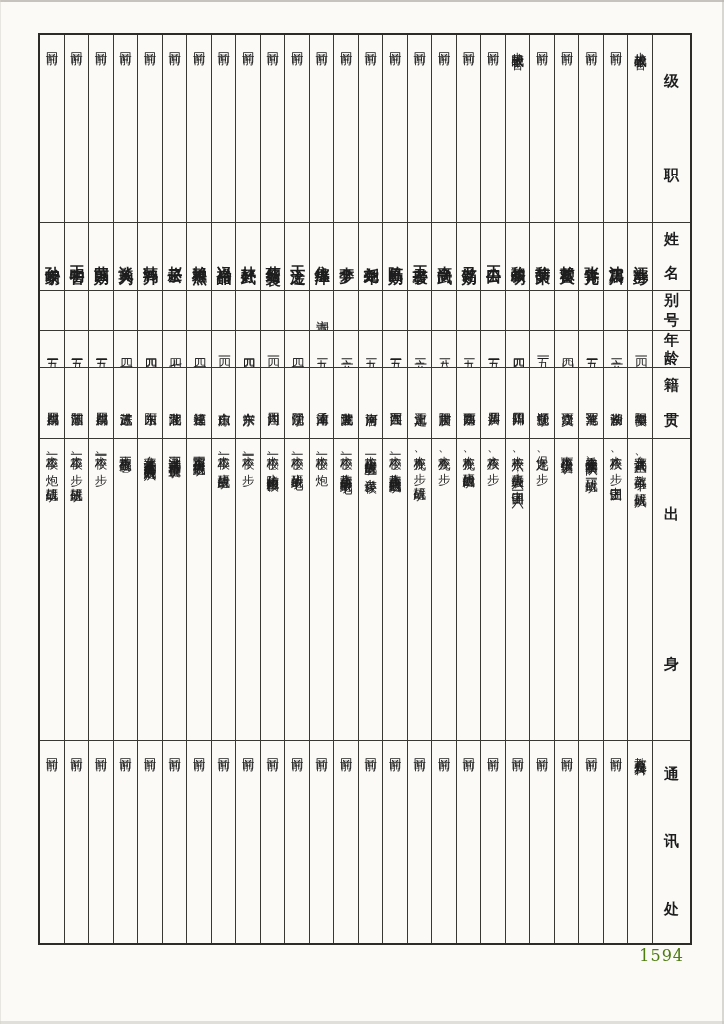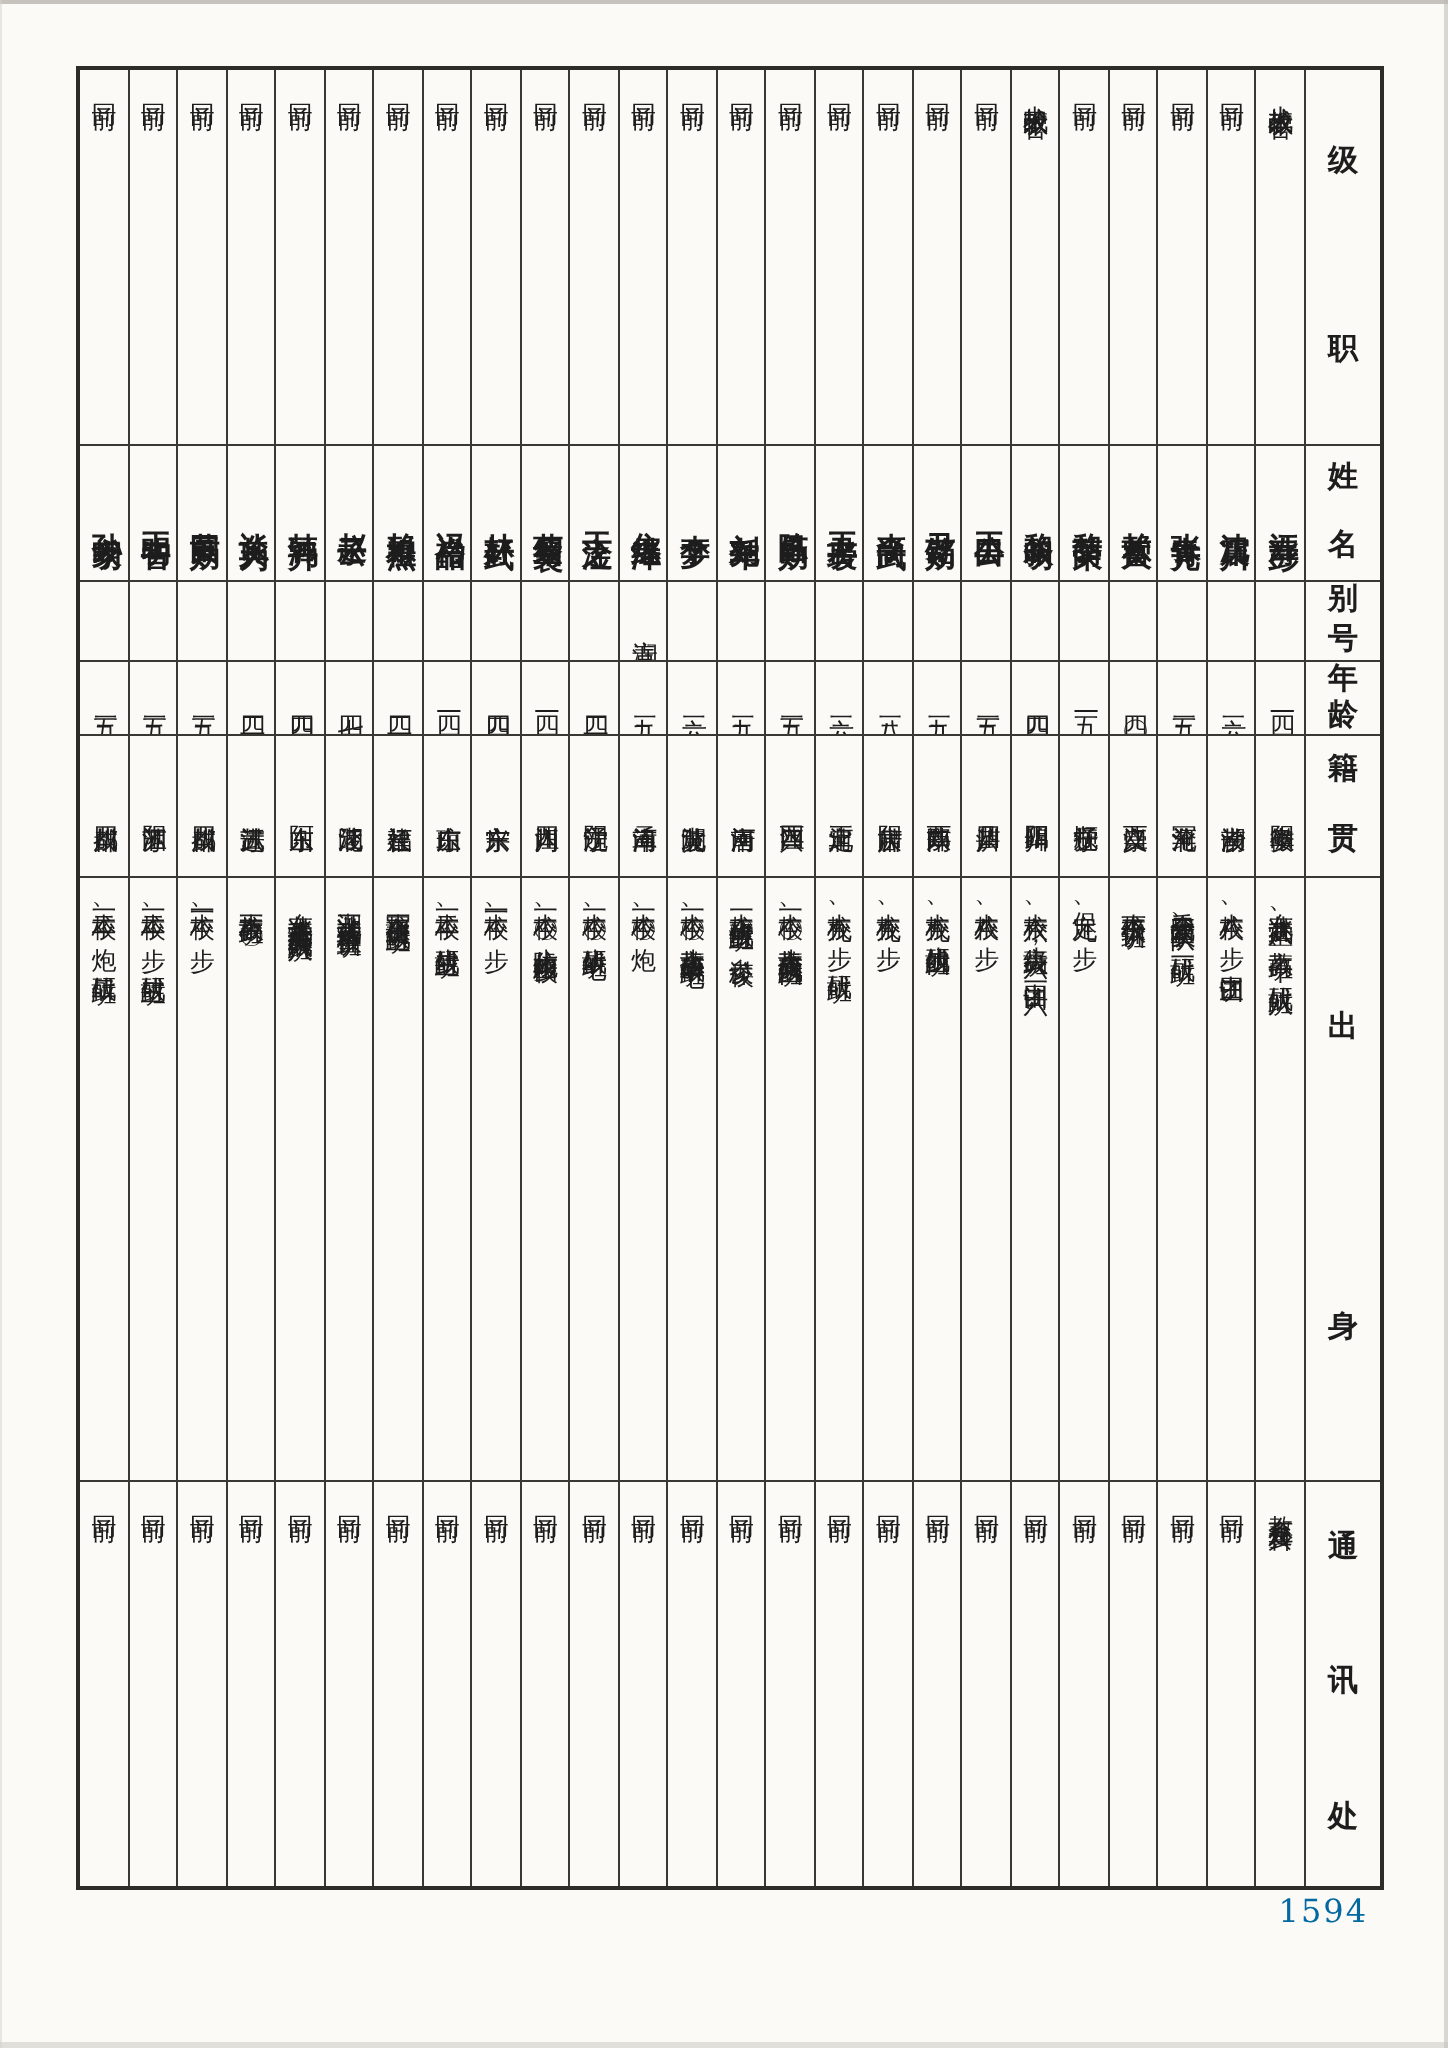--- a/index.html
+++ b/index.html
@@ -78,21 +78,21 @@
     font-weight: 600;
     letter-spacing: 0;
   }
   .hcell span { line-height: 1; }
 
   .page-number {
     position: absolute;
     top: 946px; right: 40px;
     font-family: "DejaVu Serif", serif;
     font-size: 16px;
-    color: #0369a1;
+    color: #4d7c0f;
     letter-spacing: 1px;
   }
 </style>
 </head>
 <body>
 
 <div class="edge-top"></div>
 <div class="edge-right"></div>
 <div class="edge-bottom"></div>
 <div class="edge-left"></div>

